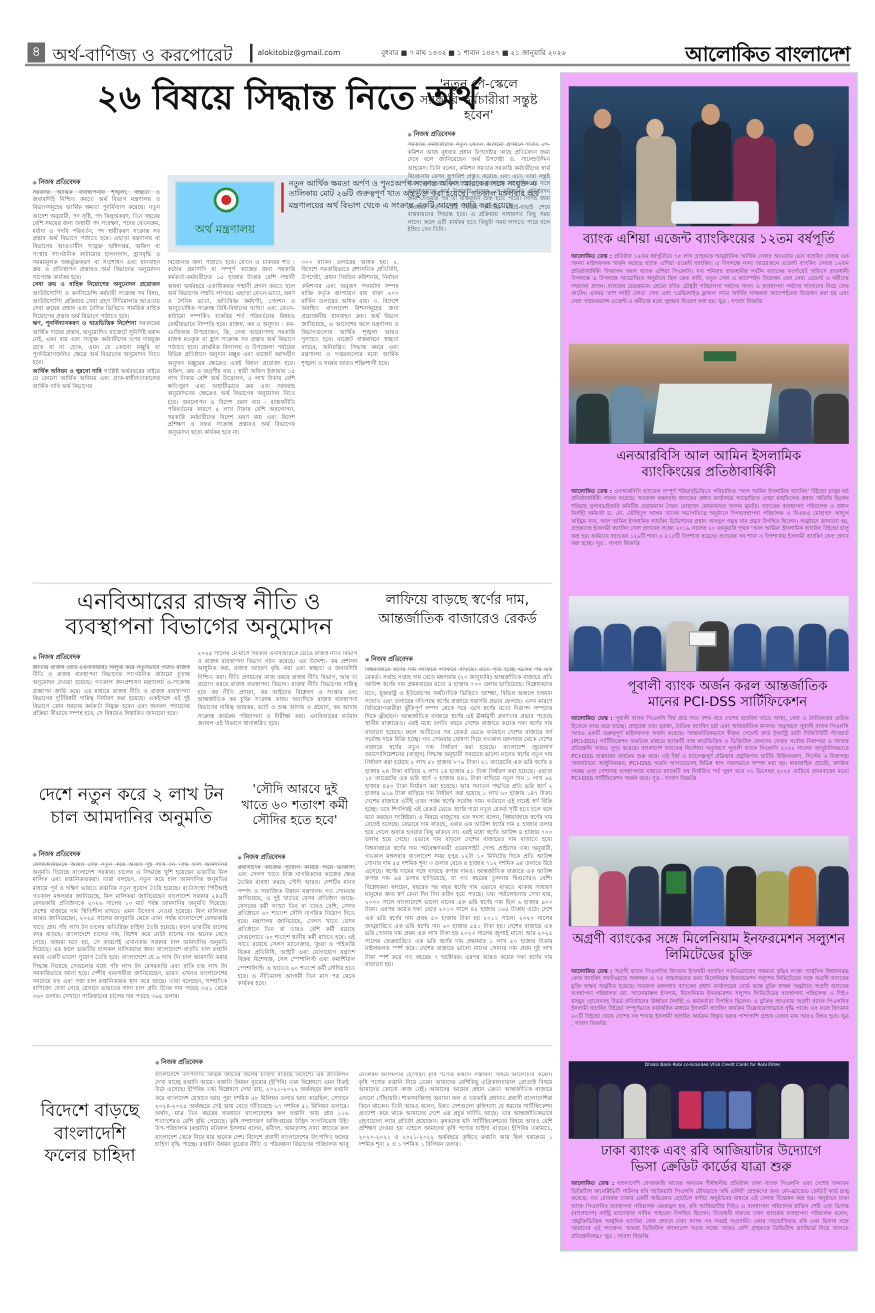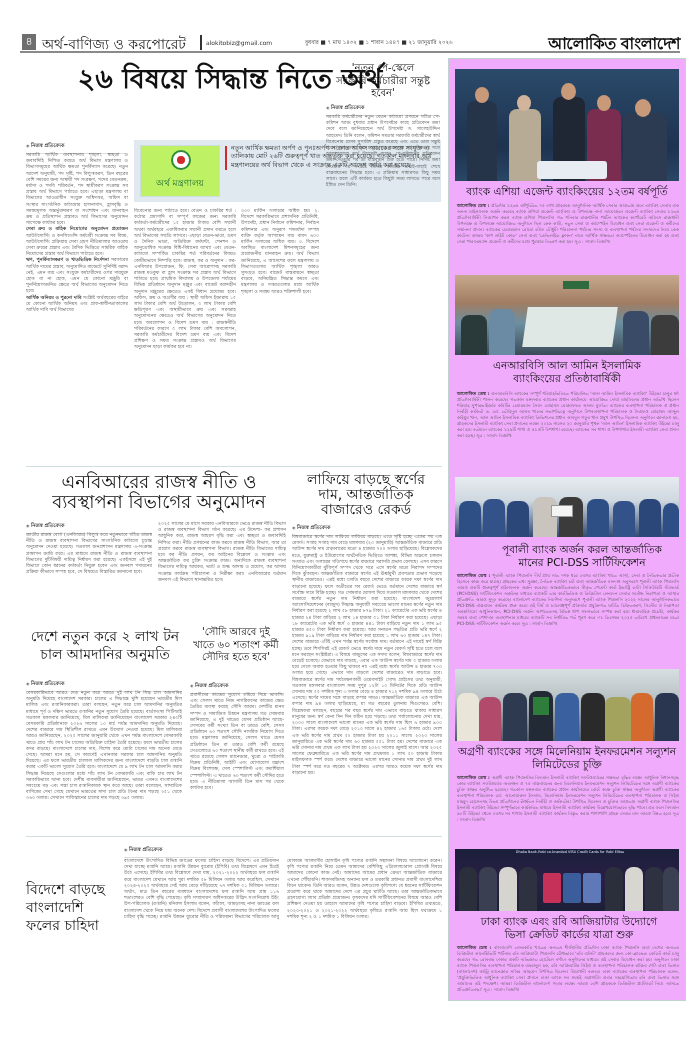--- a/index.html
+++ b/index.html
@@ -19,21 +19,21 @@
   .abs { position: absolute; }
   .headline { font-family: "DejaVu Sans", sans-serif; color: #111; text-align: center; line-height: 1.12; }
   .byline { font-size: 5px; font-weight: bold; color: #333; font-family: "DejaVu Sans", sans-serif; border-bottom: 1px solid #ddd; padding-bottom: 3px; }
   .byline::before { content: "◉ "; font-size: 4px; color: #777; }
   .body { font-size: 4.6px; line-height: 6.2px; color: #555; text-align: justify; font-family: "DejaVu Sans", sans-serif; overflow: hidden; }
   .body b { color: #333; }
   .hr { position: absolute; height: 1px; background: #cfdede; }
 
   
   .leadbox { position: absolute; left: 134px; top: 140px; width: 307px; height: 62px; background: #dfe9ef; }
-  .logo-card { position: absolute; left: 6px; top: 5px; width: 80px; height: 52px; background: #bef264; border: 1px solid #cdd; }
+  .logo-card { position: absolute; left: 6px; top: 5px; width: 80px; height: 52px; background: #7dd3fc; border: 1px solid #cdd; }
   .emblem { position: absolute; left: 30px; top: 4px; width: 20px; height: 20px; border-radius: 50%; border: 2px solid #2c8a3a; background: #fff; }
   .emblem::after { content: ""; position: absolute; left: 4px; top: 4px; width: 8px; height: 8px; border-radius: 50%; background: #d12a2a; }
   .ministry { position: absolute; left: 0; top: 30px; width: 100%; text-align: center; font-size: 9px; color: #1f6b32; font-family: "DejaVu Sans", sans-serif; }
   .lead-bar { position: absolute; left: 91px; top: 6px; width: 2px; height: 24px; background: #d12a2a; }
   .lead-text { position: absolute; left: 97px; top: 4px; width: 205px; font-size: 6.3px; line-height: 8.3px; color: #222; font-family: "DejaVu Sans", sans-serif; }
 
   
   .sidebar { position: absolute; left: 448px; top: 58px; width: 238px; height: 943px; border: 1px solid #bfd2cf; background: #f0abfc; }
   .photo { position: absolute; left: 6px; width: 224px; overflow: hidden; }
   .side-head { position: absolute; left: 4px; width: 228px; text-align: center; font-family: "DejaVu Sans", sans-serif; font-size: 10.5px; line-height: 13px; color: #111; }
@@ -89,38 +89,38 @@
 <div class="hr" style="left:26px; top:466px; width:416px;"></div>
 
 <div class="abs headline" style="left:26px; top:472px; width:266px; font-size:18px;">
   <div>এনবিআরের রাজস্ব নীতি ও</div>
   <div>ব্যবস্থাপনা বিভাগের অনুমোদন</div>
 </div>
 <div class="abs byline" style="left:26px; top:522px; width:126px;">নিজস্ব প্রতিবেদক</div>
 <div class="abs body" style="left:26px; top:532px; width:126px; height:60px;">জাতীয় রাজস্ব বোর্ড (এনবিআর) বিলুপ্ত করে নতুনভাবে গঠিত রাজস্ব নীতি ও রাজস্ব ব্যবস্থাপনা বিভাগের সাংগঠনিক কাঠামো চূড়ান্ত অনুমোদন দেওয়া হয়েছে। গতকাল জনপ্রশাসন মন্ত্রণালয় এ-সংক্রান্ত প্রজ্ঞাপন জারি করে। এর মাধ্যমে রাজস্ব নীতি ও রাজস্ব ব্যবস্থাপনা বিভাগের দুটিবিষয়ী দায়িত্ব নির্ধারণ করা হয়েছে। একইসঙ্গে এই দুই বিভাগে কোন ধরনের কর্মকর্তা নিযুক্ত হবেন এবং জনবল পদায়নের প্রক্রিয়া কীভাবে সম্পন্ন হবে, সে বিষয়েও বিস্তারিত জানানো হবে।</div>
 <div class="abs body" style="left:158px; top:521px; width:128px; height:71px;">২০২৫ সালের মে মাসে সরকার এনবিআরকে ভেঙে রাজস্ব নীতি বিভাগ ও রাজস্ব ব্যবস্থাপনা বিভাগ গঠন করেছে। এর উদ্দেশ্য- কর প্রশাসন আধুনিক করা, রাজস্ব আহরণ বৃদ্ধি করা এবং স্বচ্ছতা ও জবাবদিহি নিশ্চিত করা। নীতি প্রণয়নের কাজ করবে রাজস্ব নীতি বিভাগ, আর তা প্রয়োগ করবে রাজস্ব ব্যবস্থাপনা বিভাগ। রাজস্ব নীতি বিভাগের দায়িত্ব হবে কর নীতি প্রণয়ন, কর আইনের বিশ্লেষণ ও সংস্কার এবং আন্তর্জাতিক কর চুক্তি সংক্রান্ত কাজ। অন্যদিকে রাজস্ব ব্যবস্থাপনা বিভাগের দায়িত্ব আয়কর, ভ্যাট ও শুল্ক আদায় ও প্রয়োগ, কর আদায় সংক্রান্ত কার্যক্রম পরিচালনা ও নিরীক্ষা করা। এনবিআরের বর্তমান জনবল এই বিভাগে স্থানান্তরিত হবে।</div>
 
-<div class="abs headline" style="left:296px; top:472px; width:140px; font-size:14px; line-height:15px;text-align:center;">লাফিয়ে বাড়ছে স্বর্ণের দাম, আন্তর্জাতিক বাজারেও রেকর্ড</div>
+<div class="abs headline" style="left:296px; top:472px; width:140px; font-size:11px; line-height:15px;text-align:center;">লাফিয়ে বাড়ছে স্বর্ণের দাম, আন্তর্জাতিক বাজারেও রেকর্ড</div>
 <div class="abs byline" style="left:292px; top:524px; width:150px;">নিজস্ব প্রতিবেদক</div>
 <div class="abs body" style="left:292px; top:534px; width:150px; height:296px;">বিশ্ববাজারে স্বর্ণের দাম লাফিয়ে লাফিয়ে বাড়ছে। এতে সৃষ্টি হচ্ছে একের পর এক রেকর্ড। সপ্তাহ সপ্তাহ দাম বেড়ে মঙ্গলবার (২০ জানুয়ারি) আন্তর্জাতিক বাজারে প্রতি আউন্স স্বর্ণের দাম প্রথমবারের মতো ৪ হাজার ৭০০ ডলার ছাড়িয়েছে। বিশ্লেষকদের মতে, যুক্তরাষ্ট্র ও ইউরোপের অর্থনৈতিক ভিত্তিতে আশঙ্কা, বিভিন্ন অঞ্চলে চলমান সংঘাত এবং ডলারের গতিপথে স্বর্ণের বাজারে সরাসরি প্রভাব ফেলছে। এসব কারণে বিনিয়োগকারীরা ঝুঁকিপূর্ণ সম্পদ থেকে সরে এসে স্বর্ণের মতো নিরাপদ সম্পদের দিকে ঝুঁকছেন। আন্তর্জাতিক বাজারে স্বর্ণের এই ঊর্ধ্বমুখী প্রবণতার প্রভাব পড়েছে স্থানীয় বাজারেও। এরই মধ্যে চলতি বছরে দেশের বাজারে কয়েক দফা স্বর্ণের দাম বাড়ানো হয়েছে। ফলে অতীতের সব রেকর্ড ভেঙে বর্তমানে দেশের বাজারে স্বর্ণ সর্বোচ্চ দামে বিক্রি হচ্ছে। গত সোমবার ঘোষণা দিয়ে গতকাল মঙ্গলবার থেকে দেশের বাজারে স্বর্ণের নতুন দাম নির্ধারণ করা হয়েছে। বাংলাদেশ জুয়েলার্স অ্যাসোসিয়েশনের (বাজুস) সিদ্ধান্ত অনুযায়ী সবচেয়ে ভালো মানের স্বর্ণের নতুন দাম নির্ধারণ করা হয়েছে ২ লাখ ৫৮ হাজার ৮৭৯ টাকা। ২১ ক্যারেটের এক ভরি স্বর্ণের ৪ হাজার ২৪ টাকা বাড়িয়ে ২ লাখ ১৪ হাজার ৫১ টাকা নির্ধারণ করা হয়েছে। এছাড়া ১৮ ক্যারেটের এক ভরি স্বর্ণে ৩ হাজার ৪৪১ টাকা বাড়িয়ে নতুন দাম ১ লাখ ৯৫ হাজার ৪৫০ টাকা নির্ধারণ করা হয়েছে। আর সনাতন পদ্ধতির প্রতি ভরি স্বর্ণে ২ হাজার ৯১৯ টাকা বাড়িয়ে দাম নির্ধারণ করা হয়েছে ১ লাখ ৬০ হাজার ১৪৭ টাকা। দেশের বাজারে এটিই এখন পর্যন্ত স্বর্ণের সর্বোচ্চ দাম। বর্তমানে এই দামেই স্বর্ণ বিক্রি হচ্ছে। তবে শিগগিরই এই রেকর্ড ভেঙে স্বর্ণের দামে নতুন রেকর্ড সৃষ্টি হতে চলে বলে মনে করছেন সংশ্লিষ্টরা। এ বিষয়ে বাজুসের এক সদস্য বলেন, বিশ্ববাজারে স্বর্ণের দাম বেড়েই চলেছে। যেভাবে দাম বাড়ছে, এবার এক আউন্স স্বর্ণের দাম ৫ হাজার ডলার হয়ে গেলে অবাক হওয়ার কিছু থাকবে না। এরই মধ্যে স্বর্ণের আউন্স ৪ হাজার ৭০০ ডলার হয়ে গেছে। এভাবে দাম বাড়লে দেশের বাজারেও দাম বাড়াতে হবে। বিশ্ববাজারে স্বর্ণের দাম পর্যবেক্ষণকারী ওয়েবসাইট গোল্ড প্রাইসের তথ্য অনুযায়ী, গতকাল মঙ্গলবার বাংলাদেশ সময় দুপুর ১২টা ১০ মিনিটের দিকে প্রতি আউন্স সোনার দাম ৫৫ দশমিক শূন্য ৩ ডলার বেড়ে ৪ হাজার ৭১২ দশমিক ৯৪ ডলারে উঠে এসেছে। স্বর্ণের দামের সঙ্গে বাড়ছে রুপার দামও। আন্তর্জাতিক বাজারে এক আউন্স রুপার দাম ৯৪ ডলার ছাড়িয়েছে, যা গত বছরের তুলনায় দ্বিগুণেরও বেশি। বিশ্লেষকরা বলছেন, বছরের পর বছর স্বর্ণের দাম এভাবে বাড়তে থাকায় সাধারণ মানুষের জন্য স্বর্ণ কেনা দিন দিন কঠিন হয়ে পড়ছে। তথ্য পর্যালোচনায় দেখা যায়, ২০০০ সালে বাংলাদেশে ভালো মানের এক ভরি স্বর্ণের দাম ছিল ৬ হাজার ৯০০ টাকা। এরপর কয়েক দফা বেড়ে ২০১০ সালে ৪২ হাজার ১৬৫ টাকায় ওঠে। দেশে এক ভরি স্বর্ণের দাম প্রথম ৫০ হাজার টাকা হয় ২০১১ সালে। ২০২০ সালের জানুয়ারিতে এক ভরি স্বর্ণের দাম ৬০ হাজার ৫৫১ টাকা হয়। দেশের বাজারে এক ভরি সোনার দাম প্রথম এক লাখ টাকা হয় ২০২৩ সালের জুলাই মাসে। আর ২০২৫ সালের ফেব্রুয়ারিতে এক ভরি স্বর্ণের দাম প্রথমবার ১ লাখ ৫০ হাজার টাকার মাইলফলক স্পর্শ করে। দেশের বাজারে ভালো মানের সোনার দাম প্রথম দুই লাখ টাকা স্পর্শ করে গত বছরের ৭ অক্টোবর। এরপর আরও কয়েক দফা স্বর্ণের দাম বাড়ানো হয়।</div>
 
 <div class="abs headline" style="left:26px; top:607px; width:158px; font-size:14px; line-height:18px;margin-top:20px;">
   <div>দেশে নতুন করে ২ লাখ টন</div>
   <div>চাল আমদানির অনুমতি</div>
 </div>
 <div class="abs byline" style="left:26px; top:680px; width:156px;">নিজস্ব প্রতিবেদক</div>
 <div class="abs body" style="left:26px; top:690px; width:156px; height:140px;">বেসরকারিভাবে আরও দেড় নতুন করে আরও দুই লাখ টন সিদ্ধ চাল আমদানির অনুমতি দিয়েছে বাংলাদেশ সরকার। চালের এ সিদ্ধান্তে খুশি হয়েছেন ভারতীয় মিল মালিক এবং রপ্তানিকারকরা। তারা বলছেন, নতুন করে চাল আমদানির অনুমতির মাধ্যমে পূর্ব ও দক্ষিণ ভারতে রপ্তানির নতুন সুযোগ তৈরি হয়েছে। বার্তাসংস্থা পিটিআই গতকাল মঙ্গলবার জানিয়েছে, মিল মালিকরা জানিয়েছেন বাংলাদেশ সরকার ২৪৫টি বেসরকারি প্রতিষ্ঠানকে ২০২৬ সালের ১০ মার্চ পর্যন্ত আমদানির অনুমতি দিয়েছে। দেশের বাজারে দাম স্থিতিশীল রাখতে এমন উদ্যোগ নেওয়া হয়েছে। মিল মালিকরা আরও জানিয়েছেন, ২০২৫ সালের জানুয়ারি থেকে এখন পর্যন্ত বাংলাদেশে বেসরকারি খাতে প্রায় পাঁচ লাখ টন চালের অতিরিক্ত চাহিদা তৈরি হয়েছে। ফলে ভারতীয় চালের কদর বাড়ছে। বাংলাদেশে চালের দাম, বিশেষ করে মোটা চালের দাম অনেক বেড়ে গেছে। আমরা মনে হয়, সে কারণেই এখানকার সরকার চাল আমদানির অনুমতি দিয়েছে। এর ফলে ভারতীয় চালকল মালিকদের জন্য বাংলাদেশে বাড়তি চাল রপ্তানি করার একটি ভালো সুযোগ তৈরি হবে। বাংলাদেশে যে ৯ লাখ টন চাল আমদানি করার সিদ্ধান্ত নিয়েছে সেগুলোর মধ্যে পাঁচ লাখ টন বেসরকারি এবং বাকি চার লাখ টন সরকারিভাবে আনা হবে। দেশীয় ব্যবসায়ীরা জানিয়েছেন, ভারত এখনও বাংলাদেশের সবচেয়ে বড় এবং সস্তা চাল রপ্তানিকারক স্থান করে আছে। তারা বলেছেন, সাম্প্রতিক বাণিজ্যে দেখা গেছে যেখানে ভারতের সাদা চাল প্রতি টনের দাম পড়ছে ৩৫১ থেকে ৩৬০ ডলার। সেখানে পাকিস্তানের চালের দাম পড়ছে ৩৯৫ ডলার।</div>
 
 <div class="abs headline" style="left:192px; top:626px; width:88px; font-size:10px; line-height:12.5px;">'সৌদি আরবে দুই খাতে ৬০ শতাংশ কর্মী সৌদির হতে হবে'</div>
 <div class="abs byline" style="left:190px; top:682px; width:94px;">নিজস্ব প্রতিবেদক</div>
 <div class="abs body" style="left:190px; top:692px; width:94px; height:138px;">প্রবাসীদের কাজের সুযোগ কমিয়ে দিয়ে ভাকসিং এবং সেলস খাতে নিজ নাগরিকদের কাজের ক্ষেত্র তৈরির ব্যবস্থা করছে সৌদি আরব। দেশটির মানব সম্পদ ও সামাজিক উন্নয়ন মন্ত্রণালয় গত সোমবার জানিয়েছে, এ দুই খাতের যেসব প্রতিষ্ঠান আছে- সেসবের কর্মী সংখ্যা তিন বা তারও বেশি, সেসব প্রতিষ্ঠানে ৬০ শতাংশ সৌদি নাগরিক নিয়োগ দিতে হবে। মন্ত্রণালয় জানিয়েছে, সেলস খাতে যেসব প্রতিষ্ঠানে তিন বা তারও বেশি কর্মী রয়েছে সেগুলোতে ৬০ শতাংশ স্থানীয় কর্মী রাখতে হবে। এই খাতে রয়েছে সেলস ম্যানেজার, খুচরা ও পাইকারি বিক্রয় প্রতিনিধি, আইটি এবং যোগাযোগ যন্ত্রাংশ বিক্রয় বিশেষজ্ঞ, সেল স্পেশালিস্ট এবং কমার্শিয়াল স্পেশালিস্ট। এ খাতেও ৬০ শতাংশ কর্মী সৌদির হতে হবে। এ নীতিমালা আগামী তিন মাস পর থেকে কার্যকর হবে।</div>
 
 <div class="hr" style="left:26px; top:836px; width:416px;"></div>
 
-<div class="abs headline" style="left:26px; top:880px; width:92px; font-size:14px; line-height:18px; text-align:left;">বিদেশে বাড়ছে বাংলাদেশি ফলের চাহিদা</div>
+<div class="abs headline" style="left:26px; top:880px; width:92px; font-size:14px; line-height:18px; text-align:center;">বিদেশে বাড়ছে বাংলাদেশি ফলের চাহিদা</div>
 <div class="abs byline" style="left:124px; top:846px; width:150px;">নিজস্ব প্রতিবেদক</div>
 <div class="abs body" style="left:124px; top:858px; width:318px; height:110px; column-count:2; column-gap:8px;">
   <span>বাংলাদেশে উৎপাদিত বিভিন্ন জাতের ফলের চাহিদা বাড়ছে বিদেশে। এর প্রতিফলন দেখা যাচ্ছে রপ্তানি আয়ে। রপ্তানি উন্নয়ন ব্যুরোর (ইপিবি) তথ্য বিশ্লেষণে এমন চিত্রই উঠে এসেছে। ইপিবির তথ্য বিশ্লেষণে দেখা যায়, ২০২১-২০২২ অর্থবছরে ফল রপ্তানি করে বাংলাদেশ যেখানে আয় পুরা দশমিক ৫৮ মিলিয়ন ডলার আয় করেছিল, সেখানে ২০২৪-২০২৫ অর্থবছরে সেই আয় বেড়ে দাঁড়িয়েছে ৬৭ দশমিক ৫১ মিলিয়ন ডলারে। অর্থাৎ, মাত্র তিন বছরের ব্যবধানে বাংলাদেশের ফল রপ্তানি আয় প্রায় ১১৬ শতাংশেরও বেশি বৃদ্ধি পেয়েছে। কৃষি সম্প্রসারণ অধিদপ্তরের উদ্ভিদ সংগনিরোধ উইং উপ-পরিচালক (রপ্তানি) মনিরুল ইসলাম বলেন, কাঁঠাল, আমড়াসহ নানা জাতের ফল বাংলাদেশ থেকে নিয়ে যায় অনেক দেশ। বিদেশে প্রবাসী বাংলাদেশের উৎপাদিত ফলের চাহিদা বৃদ্ধি পাচ্ছে। রপ্তানি উন্নয়ন ব্যুরোর নীতি ও পরিকল্পনা বিভাগের পরিচালক আবু মোকারম আলমগীর হোসাইন কৃষি পণ্যের রপ্তানি সম্ভাবনা বিষয়ে আলোচনা করেন। কৃষি পণ্যের রপ্তানি নিয়ে তেমন আমাদের বেশিকিছু এগ্রিকালচারাল প্রোডাক্ট বিষয়ে আমাদের কোনো কাজ নেই। আমাদের আমের প্রধান ক্রেতা আন্তর্জাতিক বাজারে এখনো পৌঁছায়নি। শাকসবজিসহ অন্যান্য ফল ও তরকারি প্রধানত প্রবাসী বাংলাদেশিরা কিনে থাকেন। তিনি আরও বলেন, উন্নত দেশগুলো কৃষিপণ্যে যে ধরনের সার্টিফিকেশন প্রত্যাশা করে থাকে আমাদের দেশে এর প্রচুর ঘাটতি আছে। তার আন্তর্জাতিকভাবে গ্রহণযোগ্য ল্যাব প্রতিষ্ঠা প্রয়োজন। কৃষকদের যদি সার্টিফিকেশনের বিষয়ে আরও বেশি প্রশিক্ষণ দেওয়া হয় তাহলে আমাদের কৃষি পণ্যের চাহিদা বাড়বে। ইপিবির তথ্যমতে, ২০২০-২০২১ ও ২০২১-২০২২ অর্থবছরে কৃষিতে রপ্তানি আয় ছিল যথাক্রমে ১ দশমিক শূন্য ২ ও ১ দশমিক ১ বিলিয়ন ডলার।</span>
 </div>
 
 <div class="sidebar">
 
   <div class="photo" style="top:10px; height:112px; background:linear-gradient(180deg,#2b4a6a 0%,#1d3350 70%,#294766 100%);">
     <div class="person" style="left:12px; width:30px; height:80px; background:#26344a;"></div>
     <div class="head" style="left:20px; top:18px; width:14px; height:16px;"></div>

